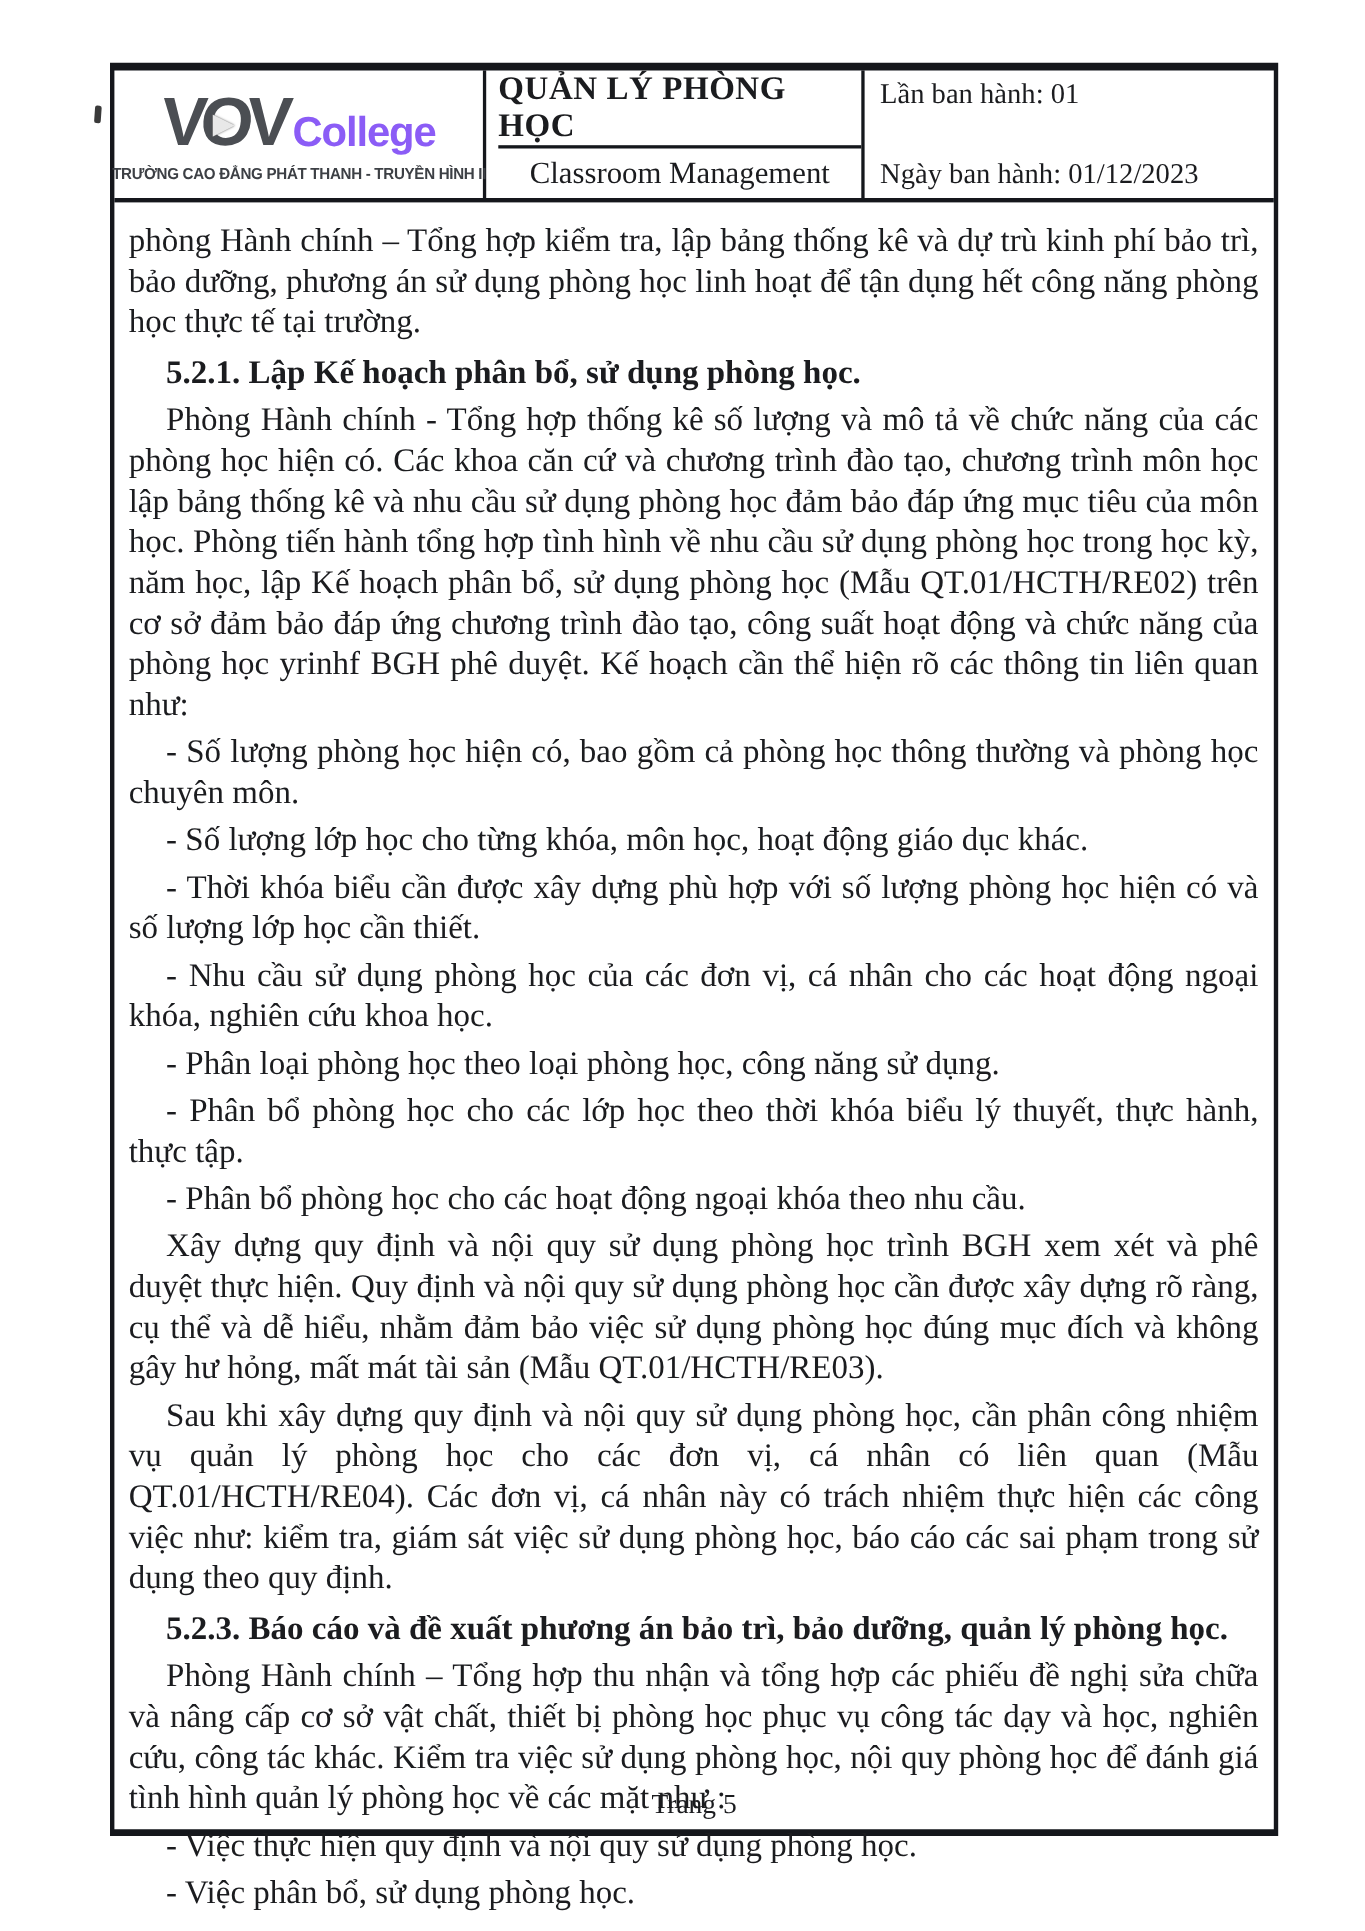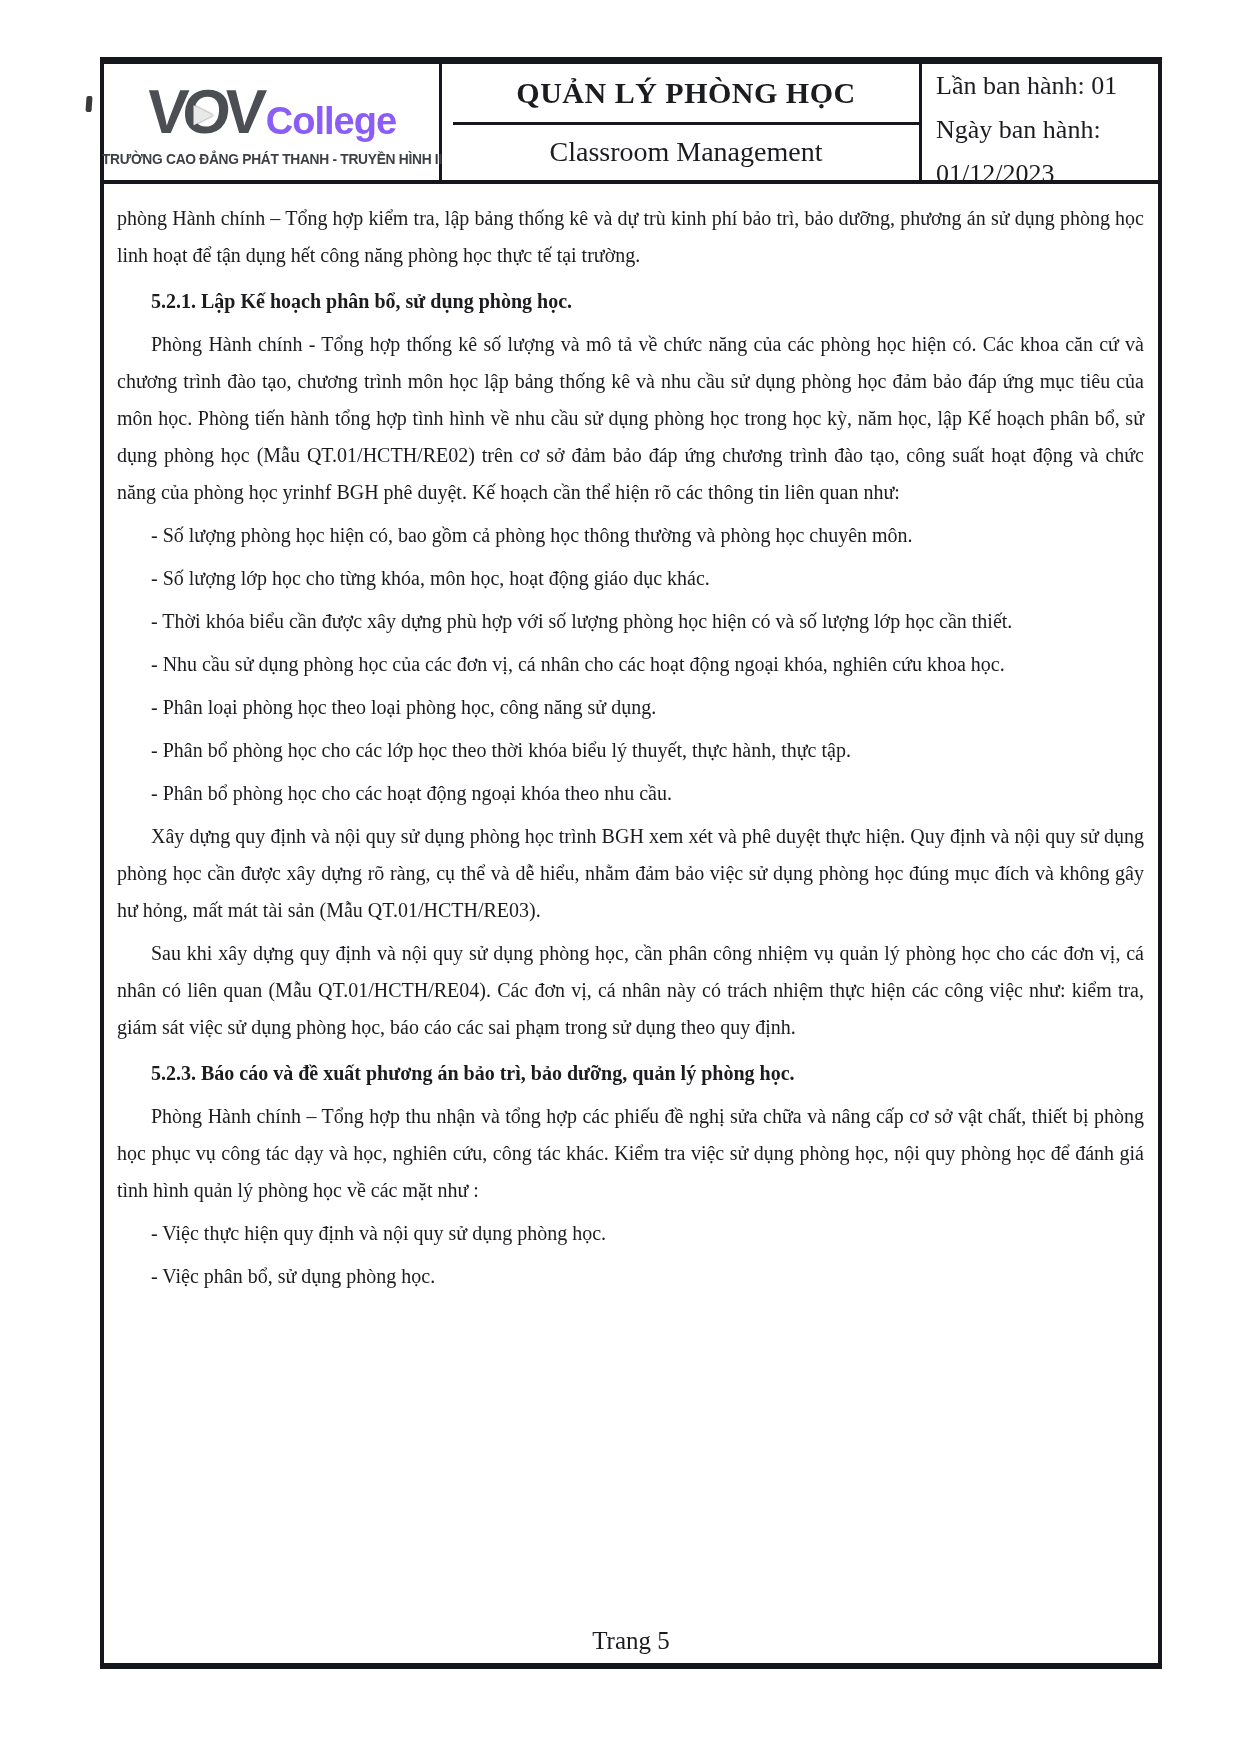--- a/index.html
+++ b/index.html
@@ -47,41 +47,41 @@
     font-family:"Liberation Sans","DejaVu Sans",sans-serif;
     font-weight:bold;font-size:38px;color:#8b5cf6;margin-left:6px;margin-top:18px;
     letter-spacing:-1px;
   }
   .logo-sub{
     font-family:"Liberation Sans","DejaVu Sans",sans-serif;
     font-weight:bold;font-size:14.5px;color:#3d4045;margin-top:8px;
     letter-spacing:-0.3px;transform:scaleX(0.95);white-space:nowrap;
   }
   .title-cell{
-    width:480px;border-right:3px solid #15171c;
+    width:344px;border-right:3px solid #15171c;
     display:flex;flex-direction:column;padding-left:11px;
   }
   .title-vi{
     flex:1.05;display:flex;align-items:center;justify-content:center;
     font-weight:bold;font-size:30px;border-bottom:3px solid #15171c;
     letter-spacing:0.5px;
   }
   .title-en{
     flex:1;display:flex;align-items:center;justify-content:center;
     font-size:28px;
     border-radius:24px;
   }
   .info-cell{
     flex:1;display:flex;flex-direction:column;justify-content:space-between;
     padding-left:14px;font-size:26px;line-height:44px;
   }
   
   .content{
     padding:16px 14px 0 13px;
-    font-size:20px;line-height:37px;text-align:justify;
+    font-size:30px;line-height:37px;text-align:justify;
   }
   .content p{margin:0;}
   .p-plain{margin-top:0;}
   .p-heading{font-weight:bold;text-indent:34px;margin-top:9px !important;text-align:left;}
   .p-indent{text-indent:34px;margin-top:6px !important;}
   .p-bullet{text-indent:34px;margin-top:6px !important;}
   
   .footer{
     position:absolute;left:0;bottom:8px;width:100%;
     text-align:center;font-size:25px;

